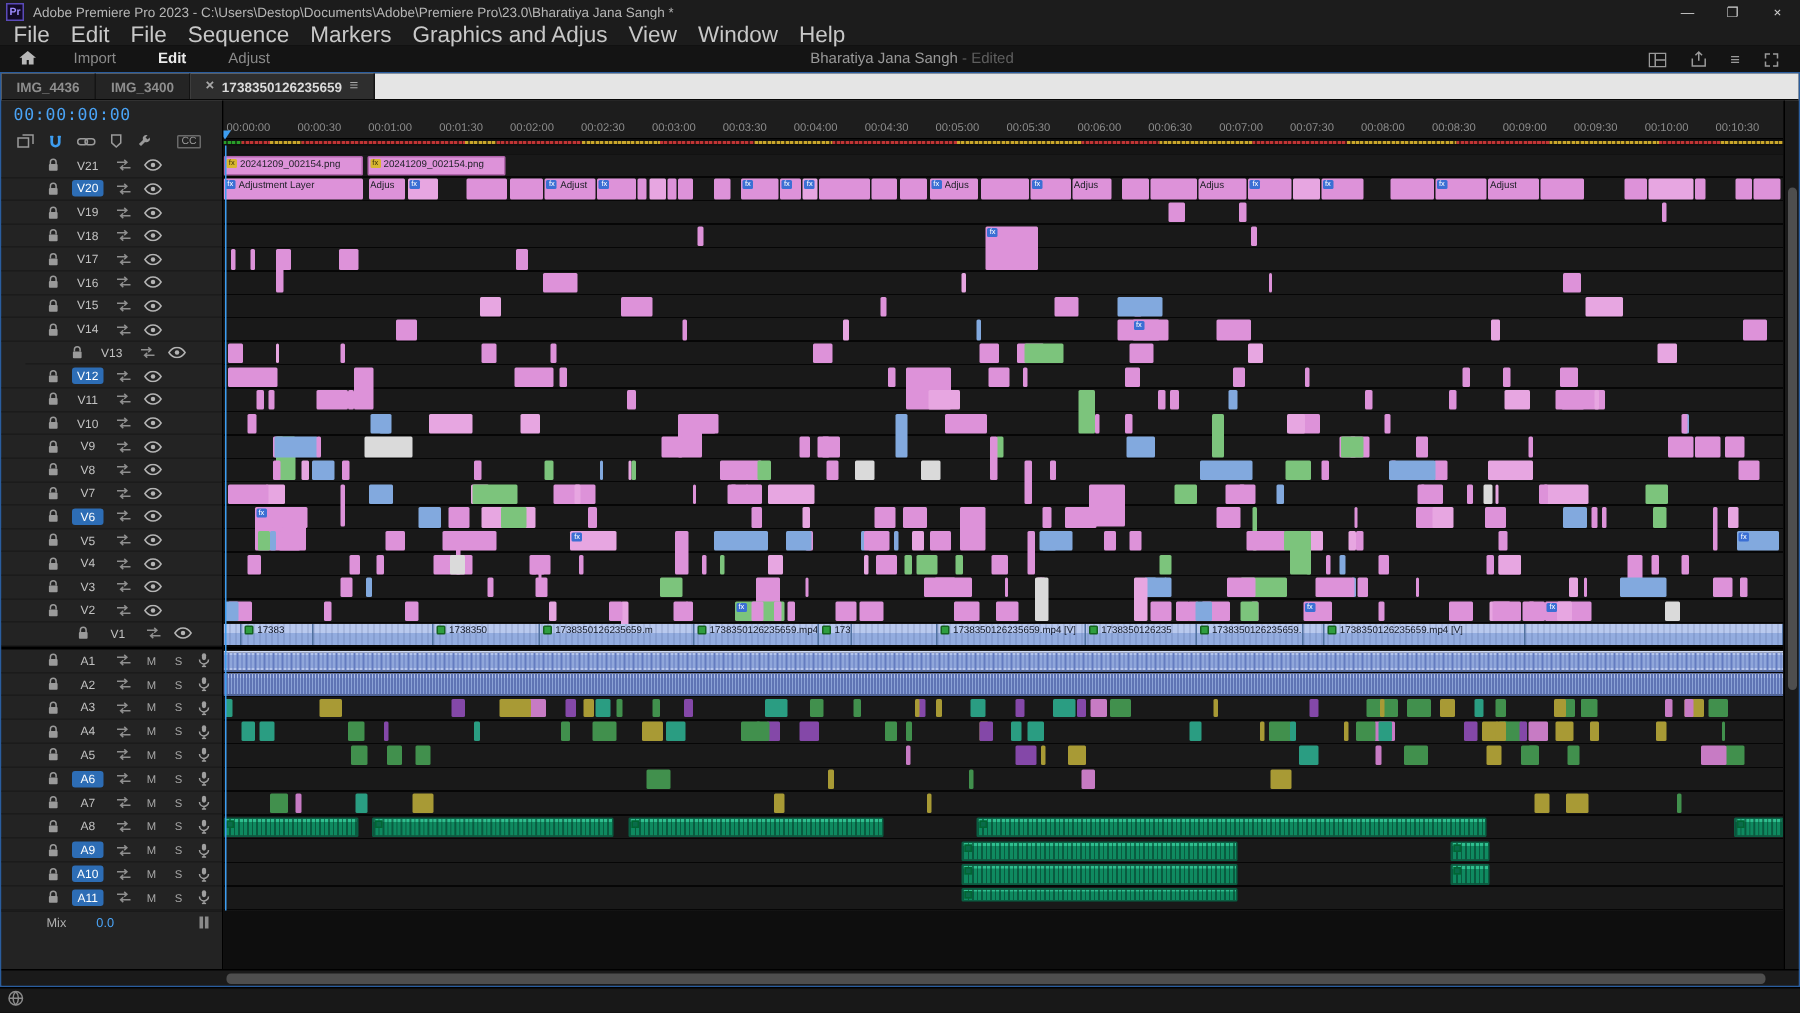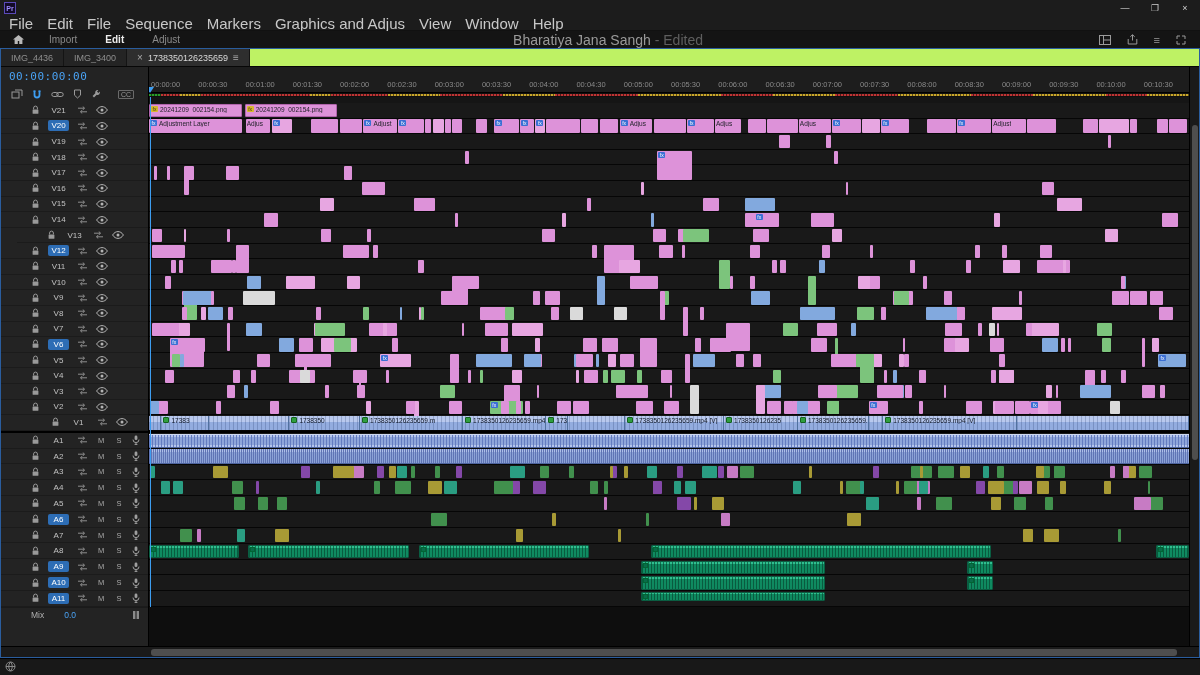--- a/index.html
+++ b/index.html
@@ -17,28 +17,28 @@
 
   
   .menubar{height:15px;background:#1c1c1c;display:flex;align-items:center;padding-left:2px;flex:none;border-bottom:1px solid #111;}
   .menu-item{padding:0 7px;font-size:15px;color:#c8c8c8;}
 
   
   .wsbar{height:17px;background:#141414;display:flex;align-items:center;position:relative;flex:none;}
   .home-btn{padding:0 10px 0 12px;display:flex;align-items:center;}
   .ws-tab{padding:0 14px;font-size:10px;color:#8a8a8a;height:17px;display:flex;align-items:center;}
   .ws-tab.active{color:#ececec;font-weight:bold;}
-  .ws-title{position:absolute;left:316px;right:300px;text-align:center;font-size:14px;color:#9a9a9a;pointer-events:none;white-space:nowrap;}
+  .ws-title{position:absolute;left:316px;right:300px;text-align:center;font-size:10px;color:#9a9a9a;pointer-events:none;white-space:nowrap;}
   .ws-title .status{color:#5f5f5f;}
   .ws-icons{margin-left:auto;display:flex;align-items:center;gap:16px;padding-right:14px;}
   .ws-icons .wicon{display:flex;align-items:center;color:#9a9a9a;font-size:11px;}
 
   
   .panel{height:610px;flex:none;background:#1d1d1d;border:1px solid #2a5d9e;display:flex;flex-direction:column;position:relative;}
-  .paneltabs{height:18px;display:flex;align-items:stretch;background:#bef264;border-bottom:1px solid #070707;flex:none;}
+  .paneltabs{height:18px;display:flex;align-items:stretch;background:#e5e5e5;border-bottom:1px solid #070707;flex:none;font-weight:bold;}
   .ptab{padding:0 10px;font-size:9px;color:#8e8e8e;display:flex;align-items:center;gap:5px;background:#242424;border-right:1px solid #141414;}
   .ptab.active{background:#2e2e2e;color:#dadada;}
   .ptab .closex{color:#a8a8a8;font-size:10px;}
   .ptab .pmenu{color:#a8a8a8;font-size:10px;}
 
   .panelbody{height:579px;display:flex;flex:none;}
 
   
   .leftcol{width:148px;flex:none;background:#232323;border-right:1px solid #000;display:flex;flex-direction:column;}
   .tc-row{height:18px;flex:none;display:flex;align-items:center;padding-left:8px;}
@@ -114,20 +114,21 @@
   
   .statusbar{height:17px;flex:none;background:#181818;border-top:1px solid #000;display:flex;align-items:center;padding-left:5px;}
 </style>
 </head>
 <body>
 
 <div class="app">
 
   <div class="titlebar">
     <div class="pr-badge">Pr</div>
+    <div class="title-text">Adobe Premiere Pro 2023 - C:\Users\Destop\Documents\Adobe\Premiere Pro\23.0\Bharatiya Jana Sangh *</div>
     <div class="win-controls">
       <span class="win-btn">—</span>
       <span class="win-btn">❐</span>
       <span class="win-btn">×</span>
     </div>
   </div>
 
   <div class="menubar" id="menubar">
       <span class="menu-item">File</span>
       <span class="menu-item">Edit</span>

